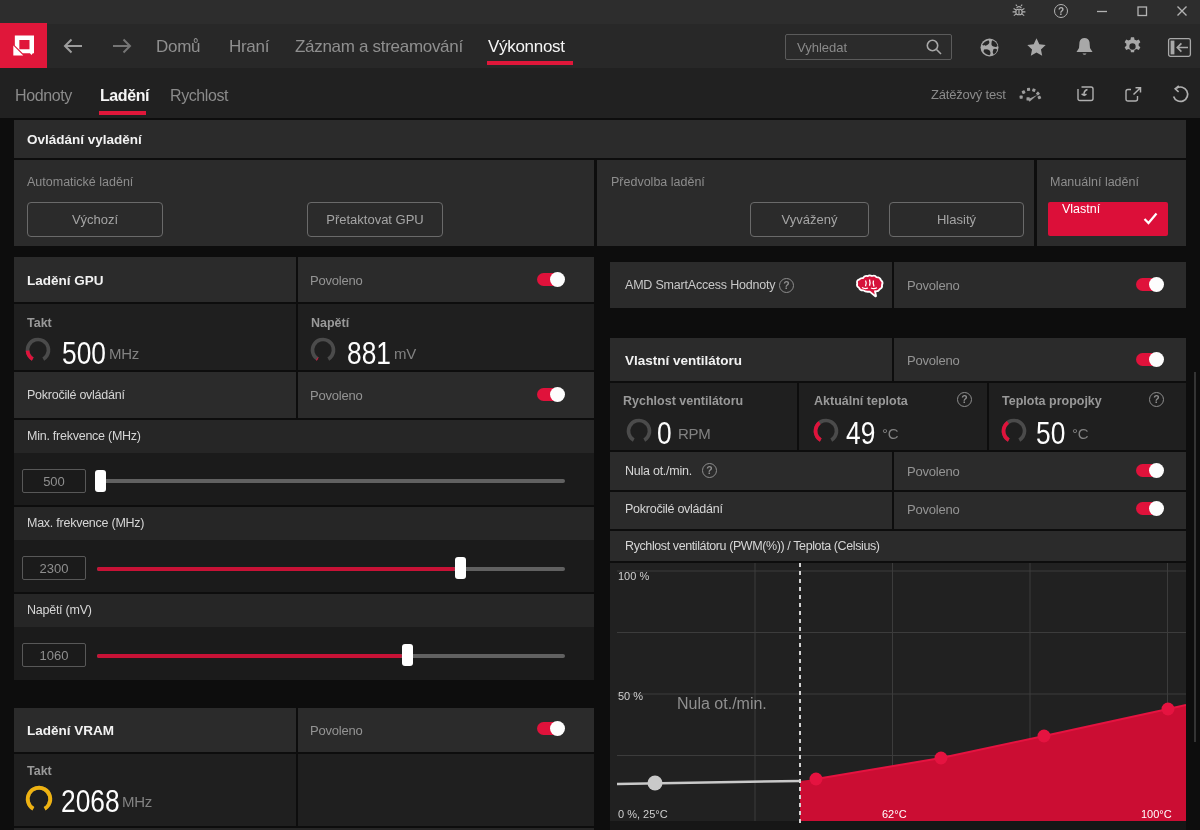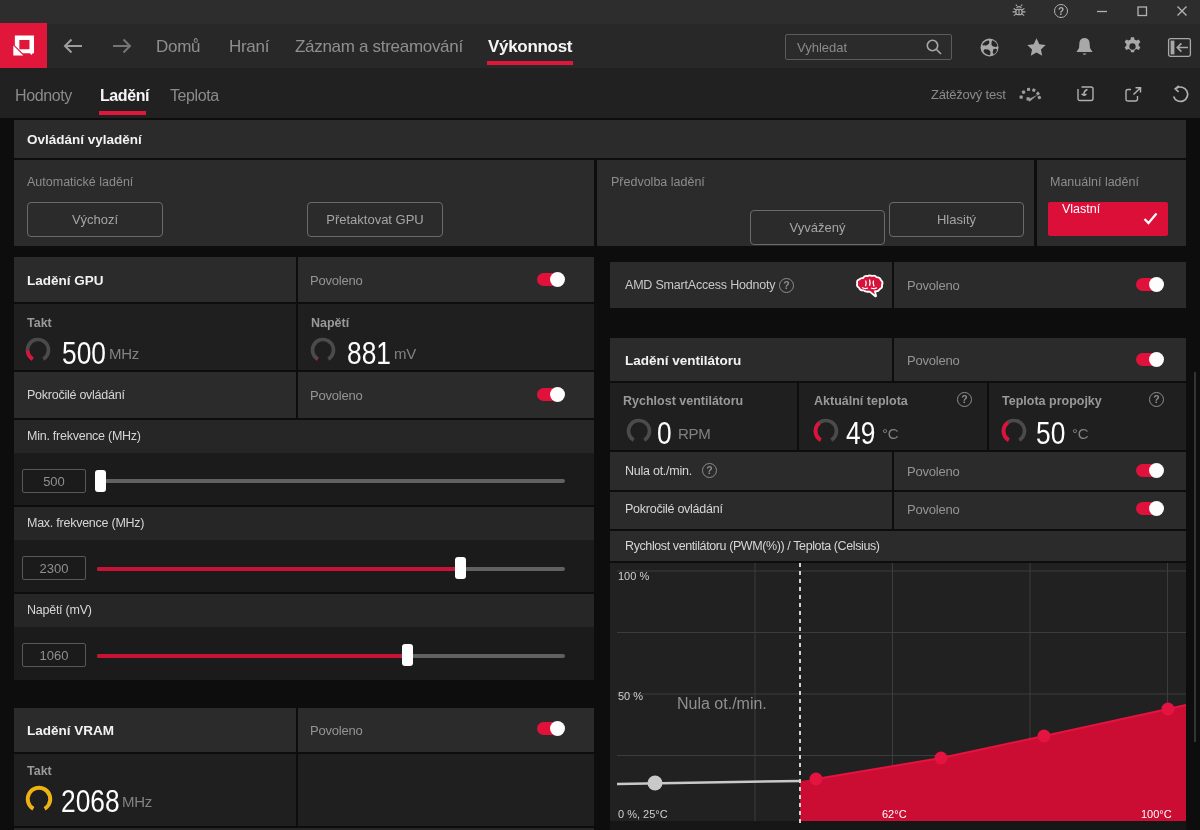--- a/index.html
+++ b/index.html
@@ -4,21 +4,21 @@
 <style>
 *{margin:0;padding:0;box-sizing:border-box}
 body{font-family:"Liberation Sans",sans-serif;background:#0d0d0d}
 #app{position:relative;width:1200px;height:830px;overflow:hidden;background:#0d0d0d}
 .abs{position:absolute}
 .titlebar{position:absolute;left:0;top:0;width:1200px;height:24px;background:#2d2d2d}
 .navbar{position:absolute;left:0;top:24px;width:1200px;height:44px;background:#282828}
 .subnav{position:absolute;left:0;top:68px;width:1200px;height:50px;background:#212121}
 .logo{position:absolute;left:0;top:23px;width:47px;height:45px;background:#e0173a}
 .navlink{position:absolute;top:37px;font-size:17px;letter-spacing:-0.3px;color:#8f8f8f;white-space:nowrap}
-.navlink.act{color:#f5f5f5;font-weight:700}
+.navlink.act{color:#f5f5f5;font-weight:400}
 .redline{position:absolute;background:#e0173a;height:4px}
 .sublink{position:absolute;top:87px;font-size:16px;letter-spacing:-0.4px;color:#8b8b8b;white-space:nowrap}
 .sublink.act{color:#f5f5f5;font-weight:700}
 .search{position:absolute;left:785px;top:34px;width:167px;height:26px;border:1px solid #5b5b5b;border-radius:2px;background:#2b2b2b}
 .search span{position:absolute;left:11px;top:5px;font-size:13px;color:#8a8a8a}
 .row{position:absolute;background:#2b2b2b}
 .row-dark{position:absolute;background:#1f1f1f}
 .row-mid{position:absolute;background:#262626}
 .row-slider{position:absolute;background:#1b1b1b}
 .ptitle{position:absolute;font-size:13.5px;font-weight:700;color:#f2f2f2;white-space:nowrap}
@@ -110,21 +110,21 @@
  <path fill="#a8a8a8" d="M10.2 1.5 h3.6 l.5 2.7 a8 8 0 0 1 2.3 1l2.6-1.1 1.8 3.1-2 1.7a8 8 0 0 1 0 2.2l2 1.7-1.8 3.1-2.6-1.1a8 8 0 0 1-2.3 1l-.5 2.7h-3.6l-.5-2.7a8 8 0 0 1-2.3-1l-2.6 1.1-1.8-3.1 2-1.7a8 8 0 0 1 0-2.2l-2-1.7 1.8-3.1 2.6 1.1a8 8 0 0 1 2.3-1 Z M12 8.4 a3.6 3.6 0 1 0 0 7.2 3.6 3.6 0 0 0 0-7.2 Z"></path>
 </svg>
 <svg style="left:1168px;top:38px" width="23" height="19" viewBox="0 0 23 19">
  <rect x="0.6" y="0.6" width="21.8" height="17.8" rx="1.8" fill="none" stroke="#a8a8a8" stroke-width="1.3"></rect>
  <rect x="2.6" y="2.6" width="3.8" height="13.8" fill="#a8a8a8"></rect>
  <path d="M20 9.5 H9.8 M13.4 5.4 L9.3 9.5 L13.4 13.6" fill="none" stroke="#a8a8a8" stroke-width="1.7"></path>
 </svg>
 
 <span class="sublink" style="left:15px">Hodnoty</span>
 <span class="sublink act" style="left:100px">Ladění</span>
-<span class="sublink" style="left:170px">Teplota</span>
+<span class="sublink" style="left:170px">Rychlost</span>
 <div class="redline" style="left:99px;top:111px;width:47px"></div>
 <span class="abs" style="left:931px;top:87px;font-size:13px;letter-spacing:-0.2px;color:#8b8b8b">Zátěžový test</span>
 <svg style="left:1017px;top:86px" width="26" height="22" viewBox="0 0 26 22" fill="#9d9d9d">
  <g>
   <rect x="2.6" y="9.6" width="3.1" height="3.1" rx="0.6"></rect>
   <rect x="5.0" y="4.6" width="3.1" height="3.1" rx="0.6" transform="rotate(-25 6.5 6.1)"></rect>
   <rect x="10.0" y="1.8" width="3.1" height="3.1" rx="0.6" transform="rotate(-5 11.5 3.3)"></rect>
   <rect x="15.3" y="2.6" width="3.1" height="3.1" rx="0.6" transform="rotate(20 16.8 4.1)"></rect>
   <rect x="19.4" y="6.0" width="3.1" height="3.1" rx="0.6" transform="rotate(45 20.9 7.5)"></rect>
   <rect x="20.9" y="9.9" width="3.1" height="3.1" rx="0.6" transform="rotate(65 22.4 11.4)"></rect>
@@ -148,21 +148,21 @@
 <div class="row" style="left:14px;top:120px;width:1172px;height:38px"></div>
 <span class="ptitle" style="left:27px;top:132px">Ovládání vyladění</span>
 <div class="row" style="left:14px;top:160px;width:580px;height:86px"></div>
 <div class="row" style="left:597px;top:160px;width:437px;height:86px"></div>
 <div class="row" style="left:1037px;top:160px;width:149px;height:86px"></div>
 <span class="slabel" style="left:27px;top:175px">Automatické ladění</span>
 <span class="slabel" style="left:611px;top:175px">Předvolba ladění</span>
 <span class="slabel" style="left:1050px;top:175px">Manuální ladění</span>
 <div class="btn" style="left:27px;top:202px;width:136px">Výchozí</div>
 <div class="btn" style="left:307px;top:202px;width:136px">Přetaktovat GPU</div>
-<div class="btn" style="left:750px;top:210px;width:135px">Vyvážený</div>
+<div class="btn" style="left:750px;top:202px;width:119px">Vyvážený</div>
 <div class="btn" style="left:889px;top:202px;width:135px">Hlasitý</div>
 <div class="btn-red" style="left:1048px;top:202px;width:120px">
       <span style="margin-left:14px">Vlastní</span>
 <svg style="right:10px;top:10px;left:auto" width="15" height="13" viewBox="0 0 15 13" fill="none" stroke="#fff" stroke-width="2.2">
         <path d="M1.5 7 L5.5 11 L13.5 1.5"></path>
       </svg>
 </div>
 
 <div class="row" style="left:14px;top:257px;width:282px;height:45px"></div>
 <div class="row" style="left:298px;top:257px;width:296px;height:45px"></div>
@@ -246,21 +246,21 @@
  <path fill="#d6123a" stroke="#fff" stroke-width="1.8" stroke-linejoin="round" d="M9,5.2 Q10.5,2.2 13.5,3.2 Q15.5,1.5 18,3 Q21,1.8 22.5,4.2 Q26,4.2 27,7.2 Q29.5,9 28,12 Q28.7,15 25.7,16.2 Q24.2,18.8 21,18.2 L22,22.8 Q22.1,23.8 21,23 L15.7,18.6 Q11.5,19.2 9.5,17.4 Q6,17.7 5,14.7 Q2.2,13.4 3.2,10.4 Q2.2,7.4 5.4,6.4 Q6.5,4.8 9,5.2 Z"></path>
  <path fill="none" stroke="#fff" stroke-width="1.3" d="M11.5,7.5 Q13,10 11.5,13.2 M15.5,6.5 Q16.5,9.5 15.5,12.8 M19.5,7.5 Q18.5,10.2 20,13.5 M8,14.5 Q11,16.3 14,15 M17,15 Q20,16.3 23,14.7"></path>
 </svg>
 <span class="pgray" style="left:907px;top:278px">Povoleno</span>
 <div class="toggle" style="left:1136px;top:278px">
       <i></i>
     </div>
 
 <div class="row" style="left:610px;top:338px;width:282px;height:43px"></div>
 <div class="row" style="left:894px;top:338px;width:292px;height:43px"></div>
-<span class="ptitle" style="left:625px;top:353px">Ladění ventilátoru</span>
+<span class="ptitle" style="left:625px;top:353px">Vlastní ventilátoru</span>
 <span class="pgray" style="left:907px;top:353px">Povoleno</span>
 <div class="toggle" style="left:1136px;top:353px">
       <i></i>
     </div>
 
 <div class="row-dark" style="left:610px;top:383px;width:187px;height:67px"></div>
 <div class="row-dark" style="left:799px;top:383px;width:188px;height:67px"></div>
 <div class="row-dark" style="left:989px;top:383px;width:197px;height:67px"></div>
 <span class="blabel" style="left:623px;top:394px">Rychlost ventilátoru</span>
 <svg style="left:625px;top:417px" width="28" height="28" viewBox="0 0 28 28">

